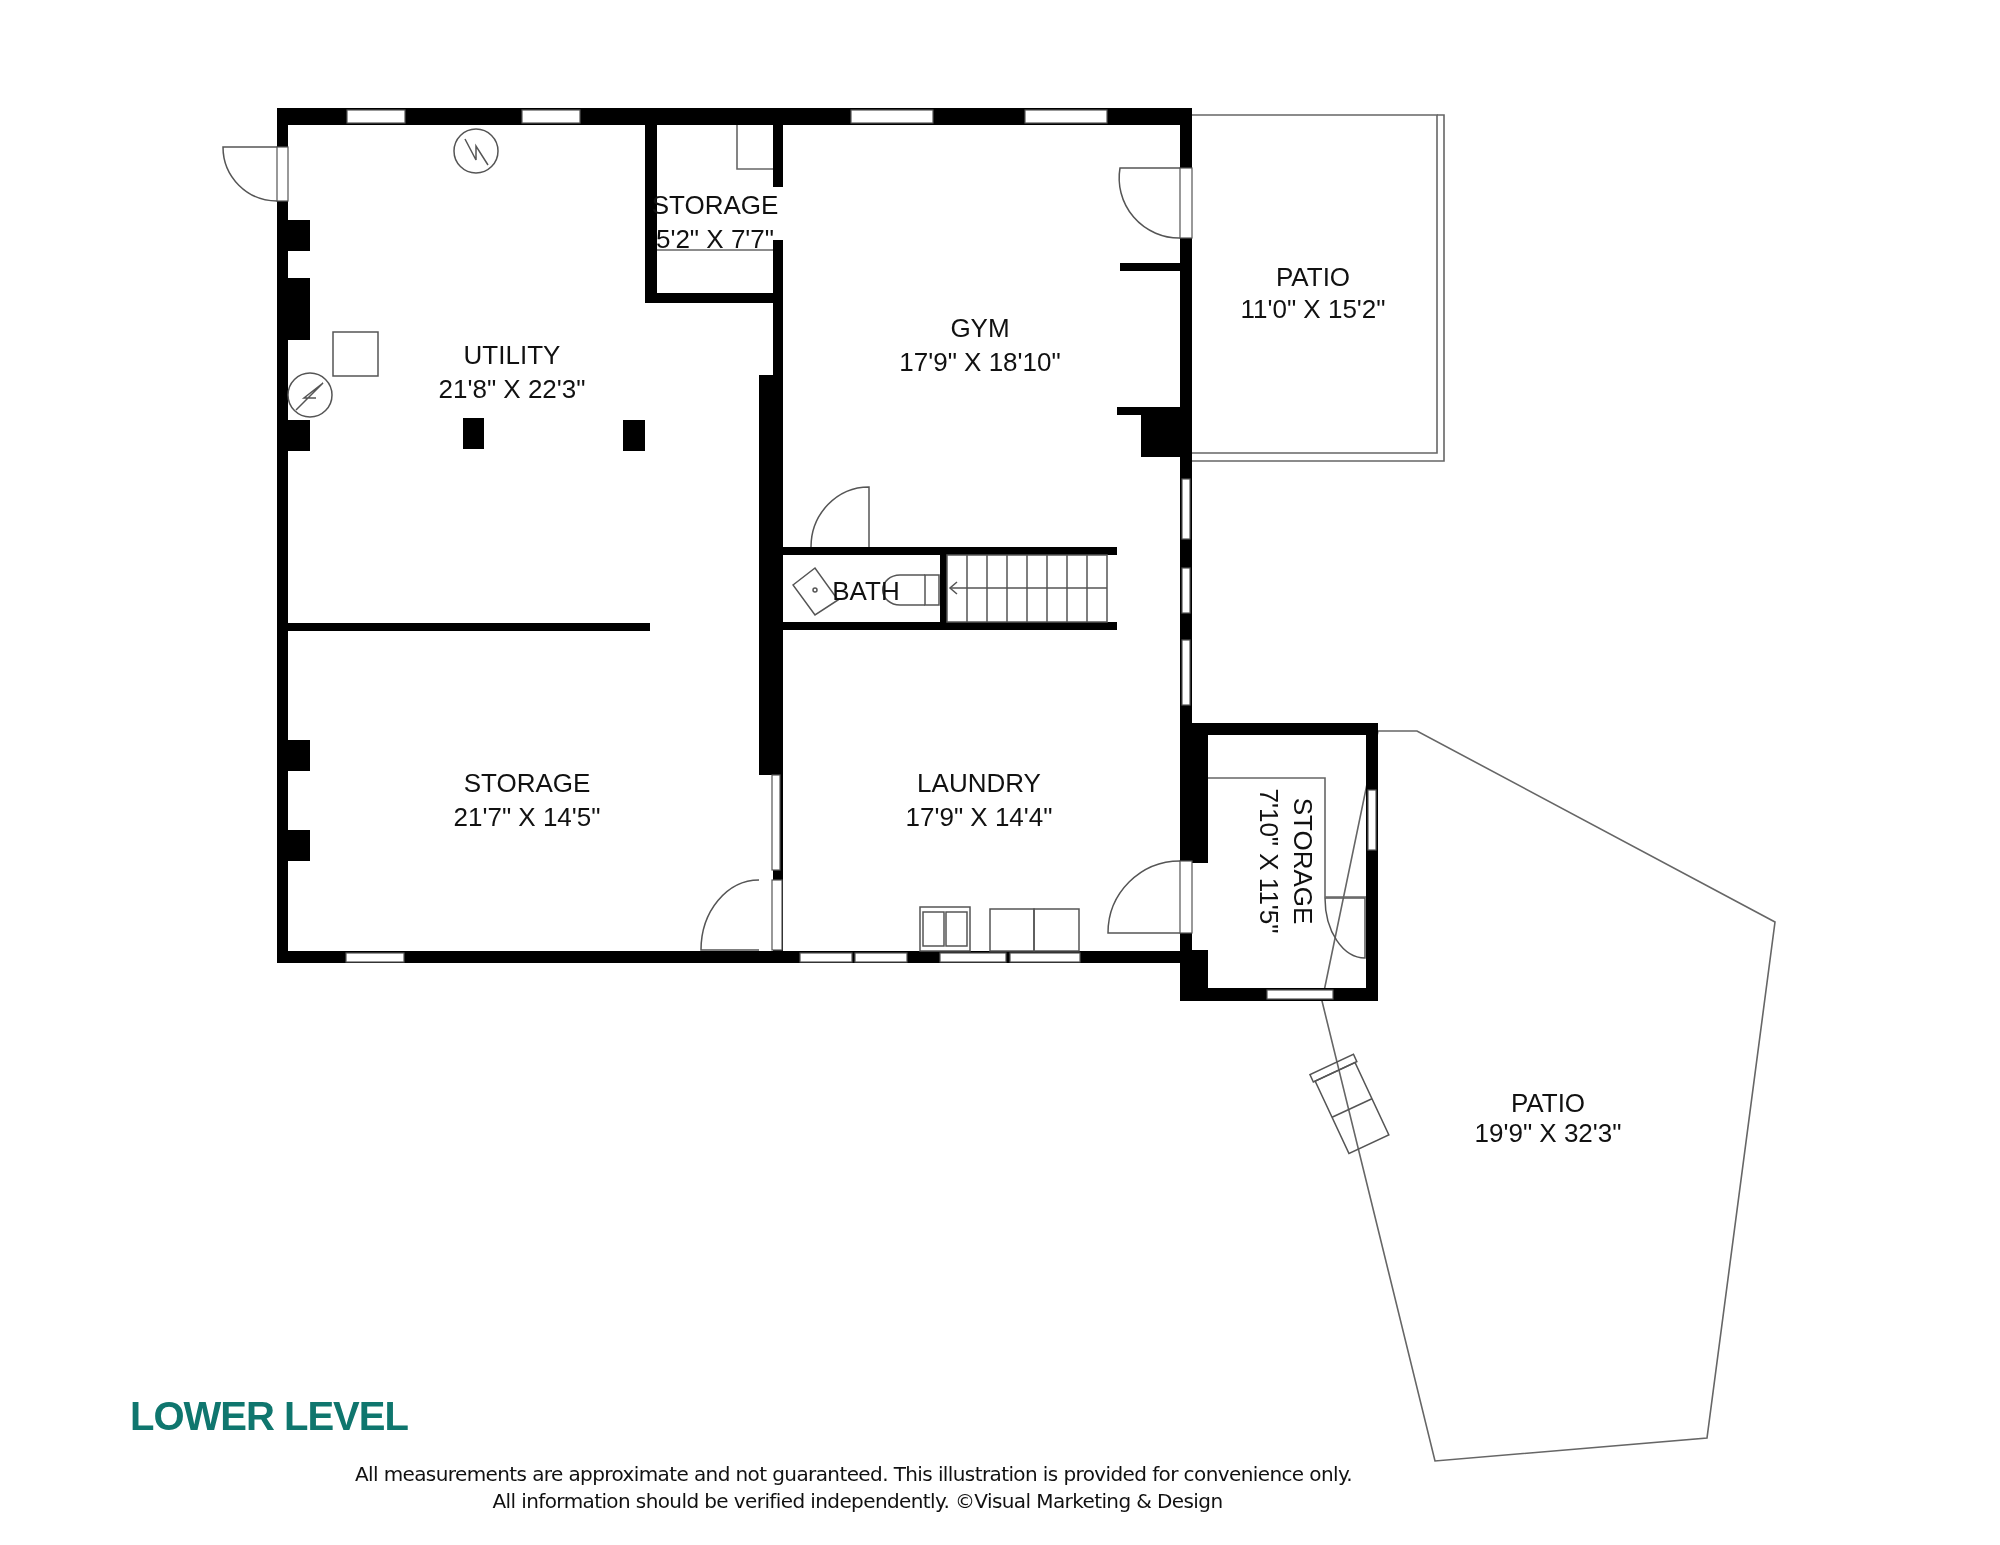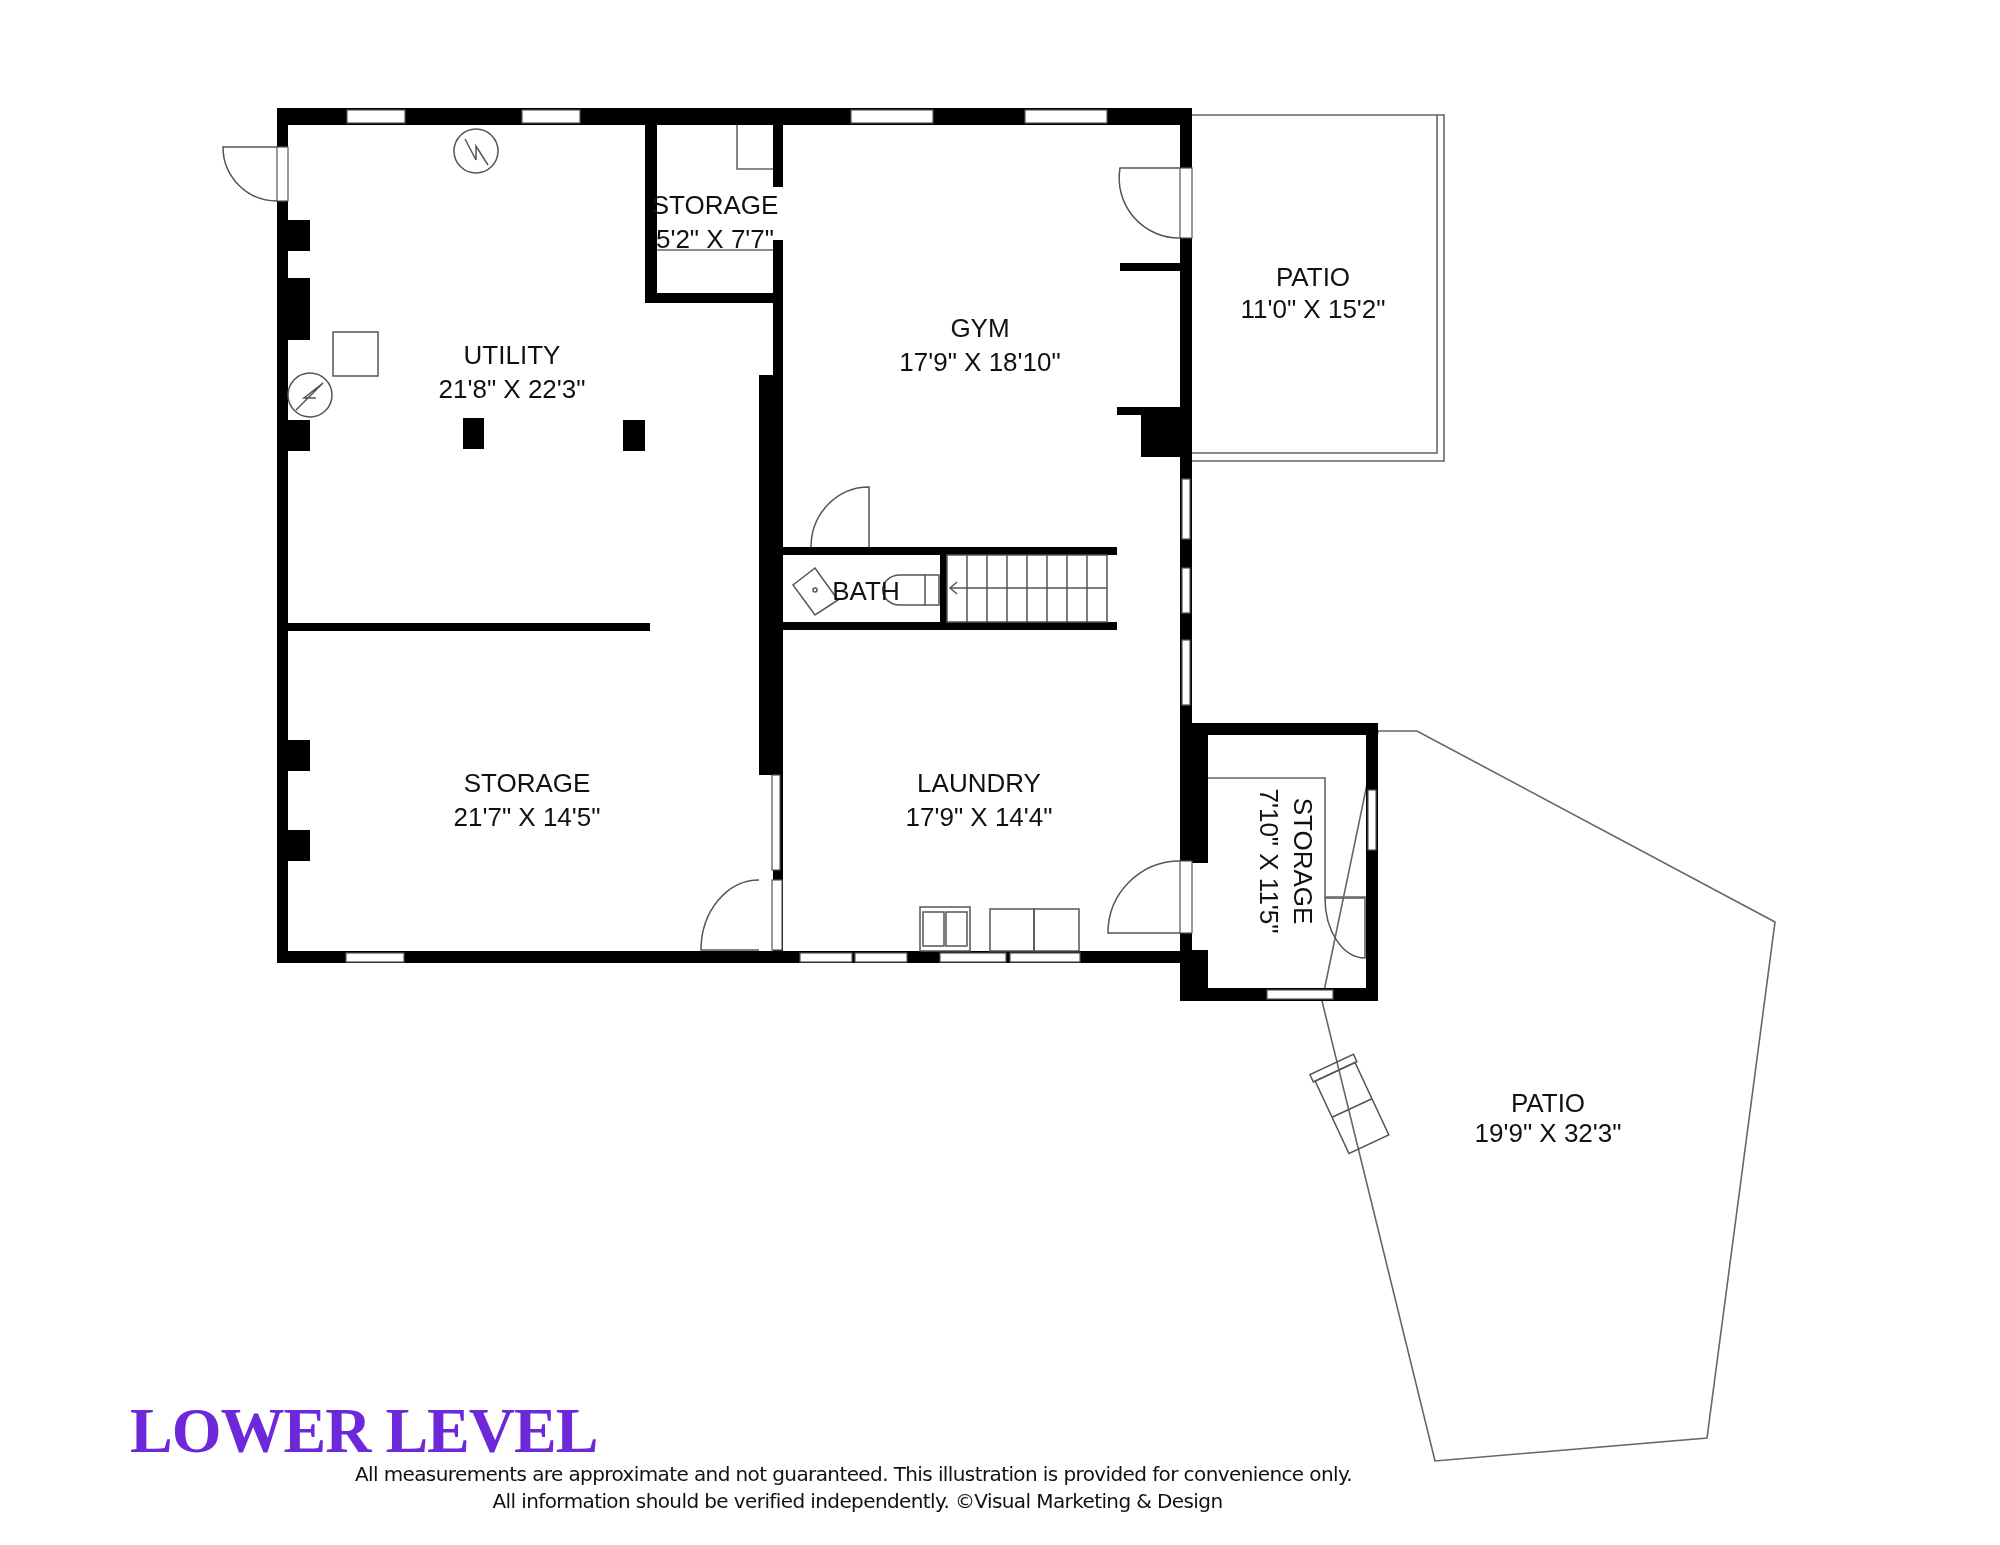--- a/index.html
+++ b/index.html
@@ -6,22 +6,22 @@
   body { width: 2000px; height: 1545px; position: relative; overflow: hidden; }
   #plan { position: absolute; left: 0; top: 0; width: 2000px; height: 1545px; }
   .wall { fill: #000000; }
   .win { fill: #ffffff; stroke: #555; stroke-width: 1.2; }
   .thin { fill: none; stroke: #666; stroke-width: 1.6; }
   .door { fill: none; stroke: #555; stroke-width: 1.5; }
   .room-label { font-family: "Liberation Sans", sans-serif; font-size: 26px; fill: #111; text-anchor: middle; }
   .room-dim { font-family: "Liberation Sans", sans-serif; font-size: 26px; fill: #111; text-anchor: middle; }
   .level-title {
     position: absolute; left: 130px; top: 1394px;
-    font-family: Liberation Serif, serif; font-weight: bold; font-size: 64px;
-    color: #6d28d9; letter-spacing: -1px;
+    font-family: Liberation Sans, sans-serif; font-weight: bold; font-size: 40px;
+    color: #0f766e; letter-spacing: -1px;
   }
   .disclaimer {
     position: absolute; left: 0; width: 1707px; text-align: center;
     font-family: "DejaVu Sans", sans-serif; font-size: 20px; color: #111;
     letter-spacing: -0.6px;
   }
   .d1 { top: 1462px; left: 0; }
   .d2 { top: 1489px; left: 4px; }
 </style>
 </head>

